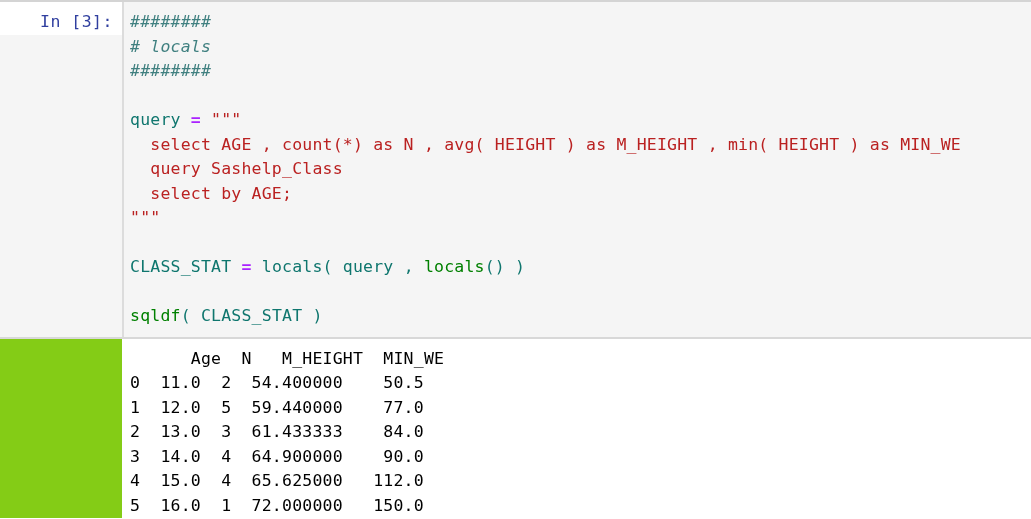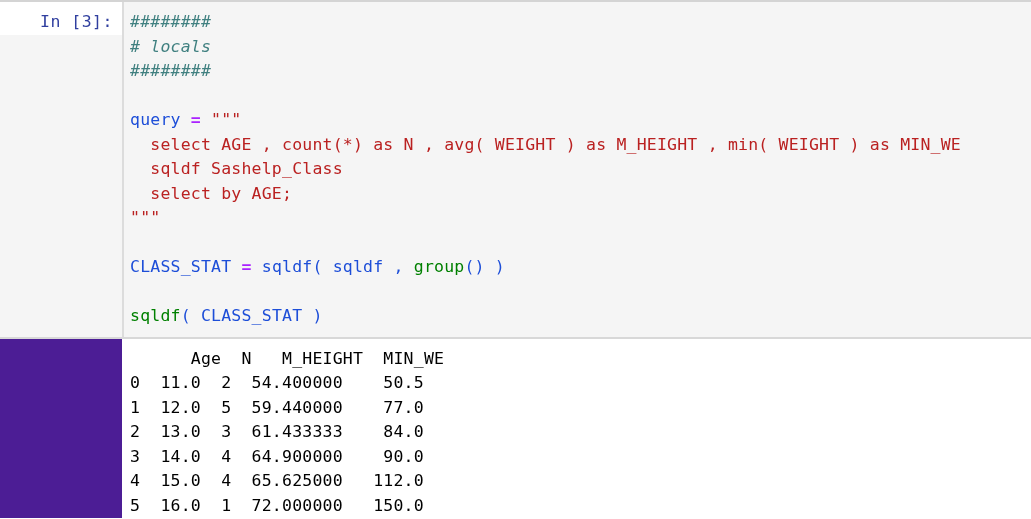--- a/index.html
+++ b/index.html
@@ -69,28 +69,28 @@
     line-height: 24.5px;
     color: #000000;
     white-space: pre;
     letter-spacing: 0.2px;
   }
 
   .tok-comment { color: #408080; font-style: italic; }
   .tok-string  { color: #ba2121; }
   .tok-op      { color: #aa22ff; font-weight: bold; }
   .tok-builtin { color: #008000; }
-  .tok-name    { color: #1d4ed8; }
+  .tok-name    { color: #0f766e; }
 
   
   .cell-output {
     display: flex;
     align-items: flex-end;
     width: 1031px;
-    background: #4c1d95;
+    background: #84cc16;
     box-sizing: border-box;
   }
 
   .out-prompt {
     flex: 0 0 122px;
     width: 122px;
     background: #ffffff;
   }
 
   .out-area {
@@ -117,26 +117,26 @@
 <div class="notebook">
 
   <div class="cell cell-input">
     <div class="prompt">In [3]:</div>
     <div class="input-area">
       <pre class="code" id="code-block"><span class="tok-comment">########</span>
 <span class="tok-comment"># locals</span>
 <span class="tok-comment">########</span>
 
 <span class="tok-name">query </span><span class="tok-op">=</span><span class="tok-name"> </span><span class="tok-string">"""</span>
-<span class="tok-string">  select AGE , count(*) as N , avg( WEIGHT ) as M_HEIGHT , min( WEIGHT ) as MIN_WE</span>
-<span class="tok-string">  sqldf Sashelp_Class</span>
+<span class="tok-string">  select AGE , count(*) as N , avg( HEIGHT ) as M_HEIGHT , min( HEIGHT ) as MIN_WE</span>
+<span class="tok-string">  query Sashelp_Class</span>
 <span class="tok-string">  select by AGE;</span>
 <span class="tok-string">"""</span>
 
-<span class="tok-name">CLASS_STAT </span><span class="tok-op">=</span><span class="tok-name"> sqldf( sqldf , </span><span class="tok-builtin">group</span><span class="tok-name">() )</span>
+<span class="tok-name">CLASS_STAT </span><span class="tok-op">=</span><span class="tok-name"> locals( query , </span><span class="tok-builtin">locals</span><span class="tok-name">() )</span>
 
 <span class="tok-builtin">sqldf</span><span class="tok-name">( CLASS_STAT )</span></pre>
     </div>
   </div>
 
   <div class="cell-output">
     <div class="out-prompt"></div>
     <div class="out-area">
       <pre class="out-text">      Age  N   M_HEIGHT  MIN_WE
 0  11.0  2  54.400000    50.5

